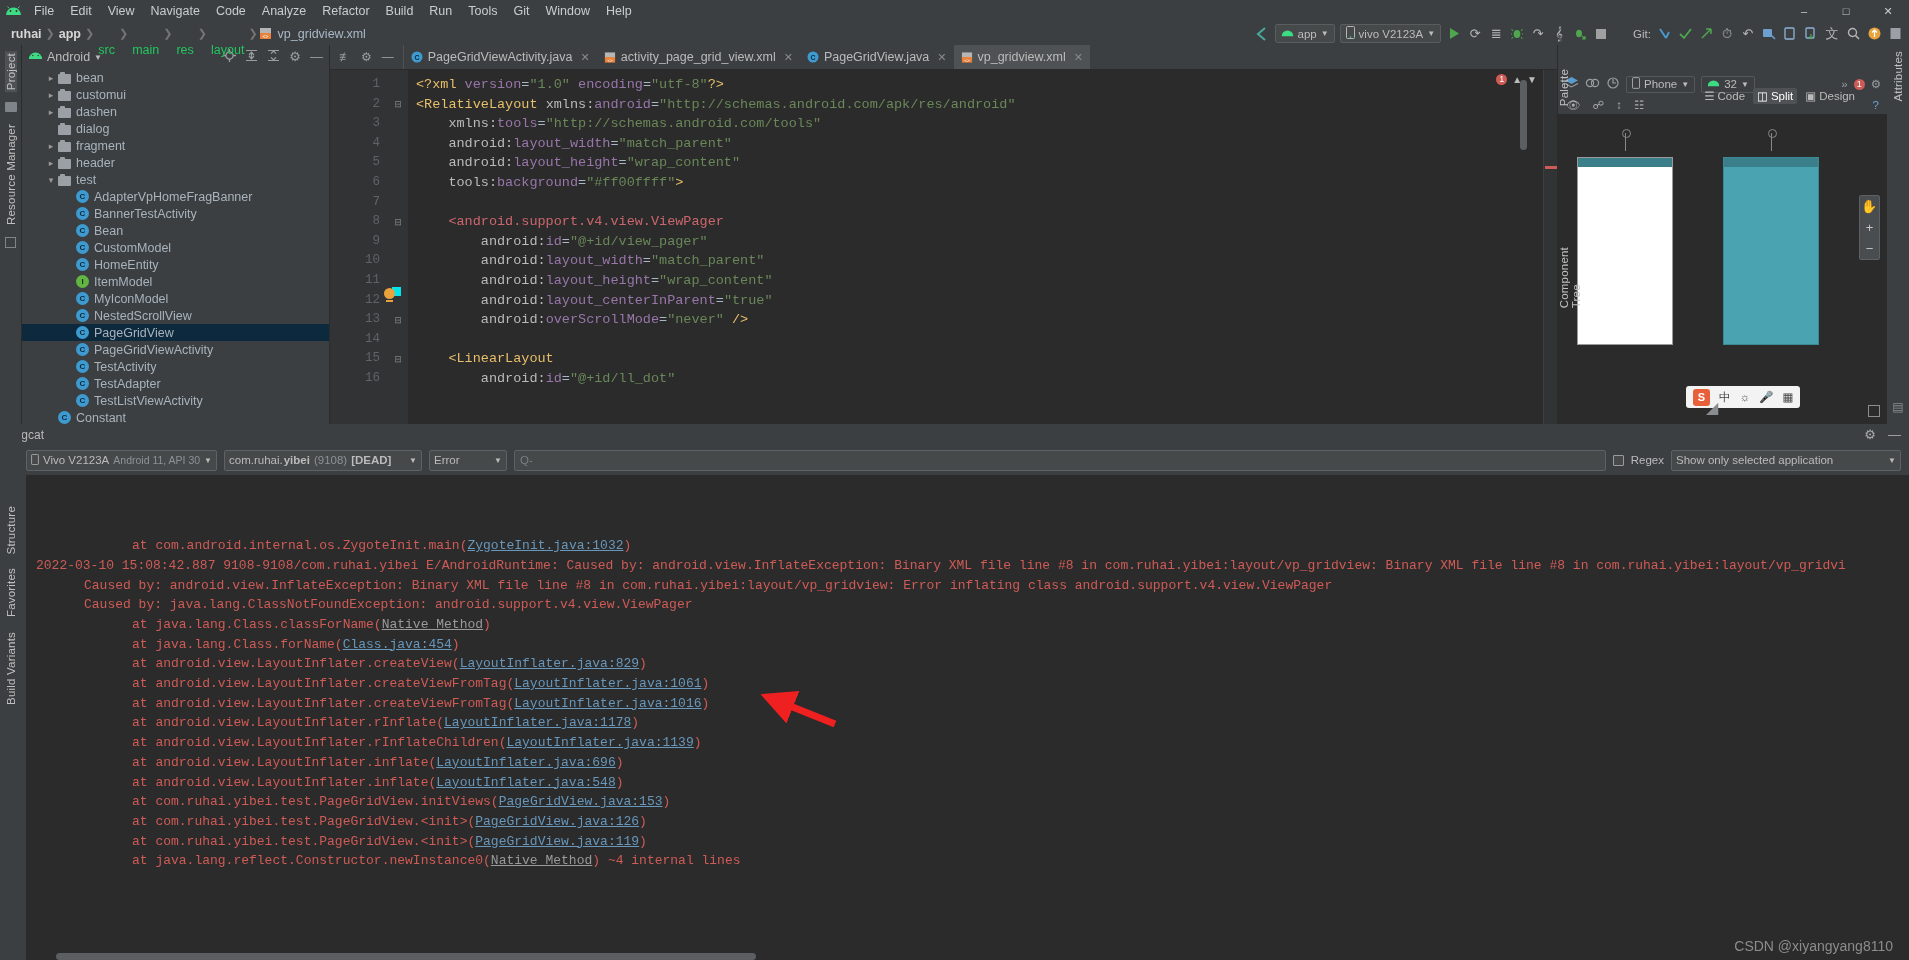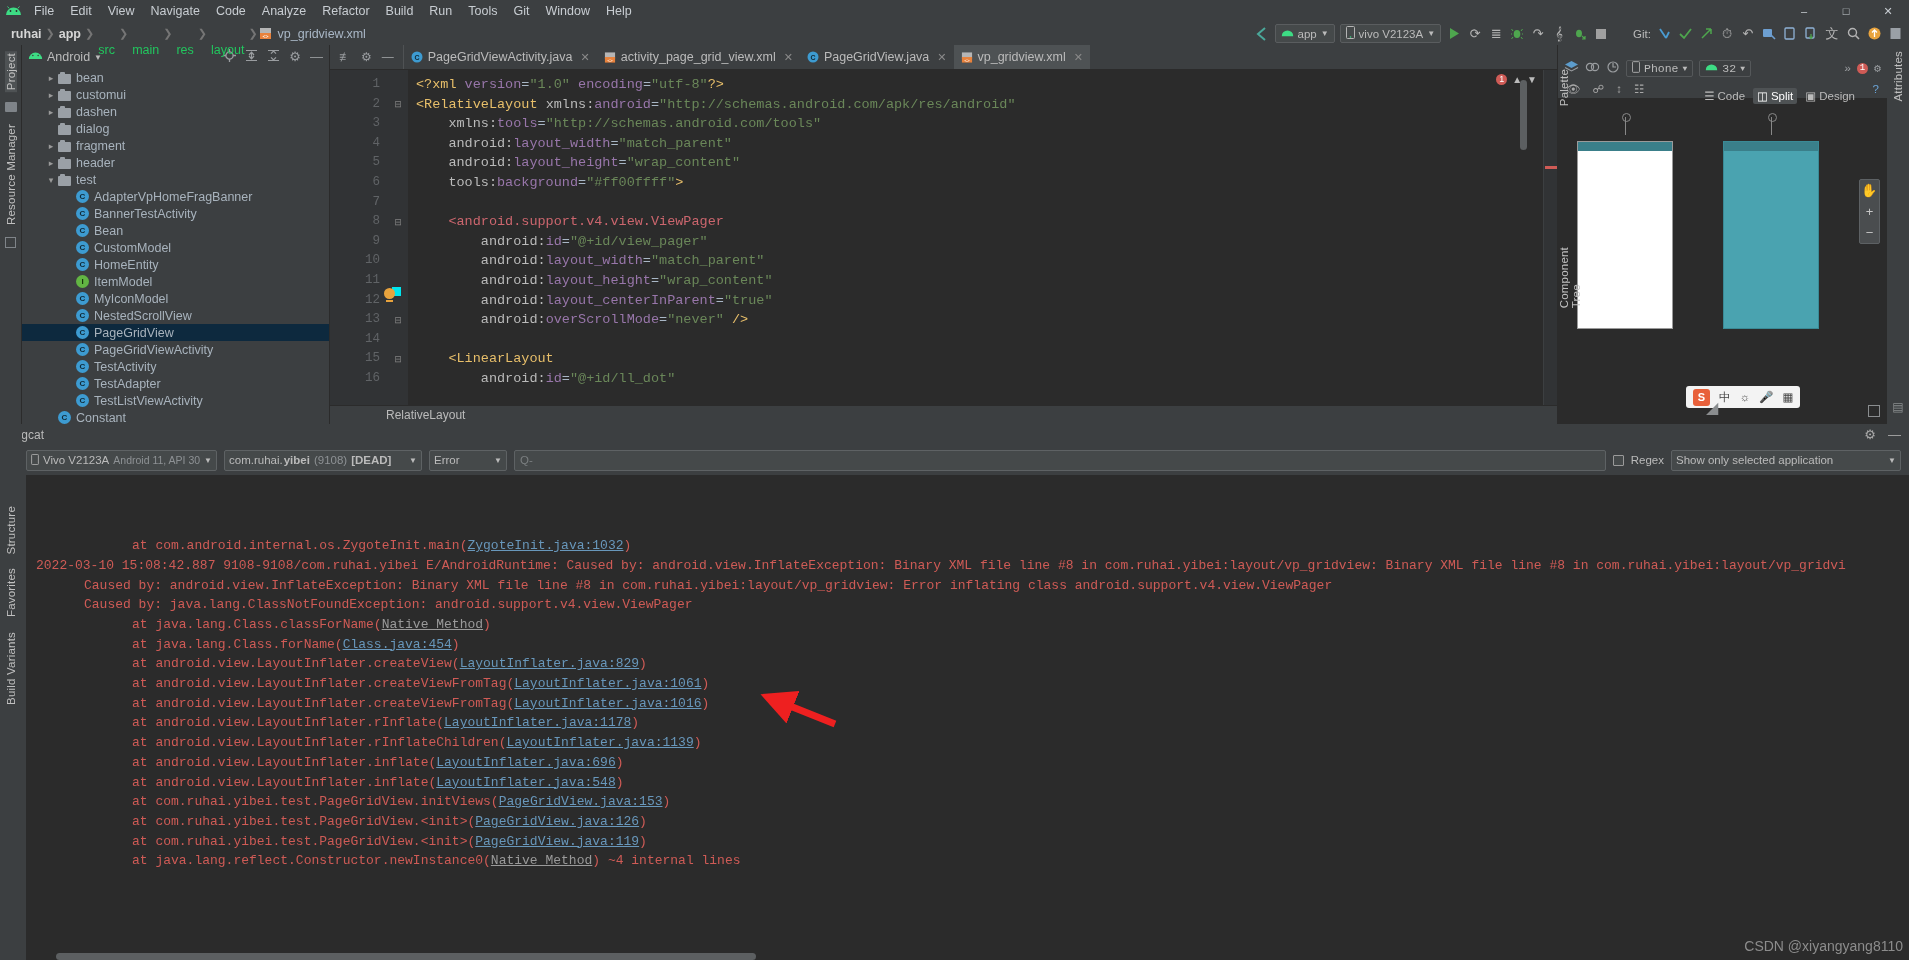--- a/index.html
+++ b/index.html
@@ -247,21 +247,21 @@
     align-items:center; gap: 9px; padding-top: 4px; color:#a9a9a9; font-size:13px;
   }
   .lc-log {
     flex: 1; overflow: hidden; background: #2b2b2b; position: relative;
     font-family: "Liberation Mono", monospace; font-size: 13px;
     line-height: 19.7px; color: #cf5b56; white-space: pre; padding-top:2px;
   }
   .lc-log .link { color: #6897bb; text-decoration: underline; }
   .lc-log .nm { color: #9a9a9a; text-decoration: underline; text-align: center; }
   .watermark {
-    position: absolute; right: 6px; bottom: 6px; color: #8c8c8c;
+    position: absolute; right: 16px; bottom: 6px; color: #8c8c8c;
     font-size: 14px; font-family: "Liberation Sans", sans-serif;
   }
   .scroll-h{
     position:absolute; left:30px; bottom:0; height:7px; background:#5c5f61;
     border-radius:4px;
   }
   .scroll-v{
     position:absolute; right:1px; width:7px; background:#5c5f61; border-radius:4px;
   }
   .bot-rail{
@@ -684,40 +684,39 @@
             <span style="font-size:10px;">▼</span>
           </div>
           <div class="cyanmark" style="left:62px; top:217px;"></div>
           <div class="bulb" style="top:218px;"></div>
           <div class="scroll-v" style="right:16px;top:10px;height:70px;"></div>
         </div>
         <div class="errstrip">
           <div style="position:absolute;left:1px;top:96px;width:12px;height:3px;background:#cf5b56;"></div>
         </div>
       </div>
-      <div class="breadcrumb-bot">RelativeLayout</div>
     </div>
 
     <div class="design">
       <div class="split-toggle">
         <div class="st-btn">
           <span>☰</span>
           <span>Code</span>
         </div>
         <div class="st-btn on">
           <span>◫</span>
           <span>Split</span>
         </div>
         <div class="st-btn">
           <span>▣</span>
           <span>Design</span>
         </div>
       </div>
 
-      <div class="design-head" style="margin-top:12px;font-family:Liberation Mono, monospace;">
+      <div class="design-head" style="margin-top:28px;">
         <span>
           <svg width="15" height="14" viewBox="0 0 15 14">
               <path d="M7.5 1 L14 4.5 L7.5 8 L1 4.5 Z" fill="#5c9ccc"></path>
               <path d="M1 7.5 L7.5 11 L14 7.5" stroke="#9a9da0" stroke-width="1.1" fill="none"></path>
             </svg>
         </span>
         <span>
           <svg width="15" height="14" viewBox="0 0 15 14">
               <circle cx="5" cy="7" r="3.6" fill="none" stroke="#9a9da0" stroke-width="1.2"></circle>
               <circle cx="10" cy="7" r="3.6" fill="none" stroke="#9a9da0" stroke-width="1.2"></circle>

